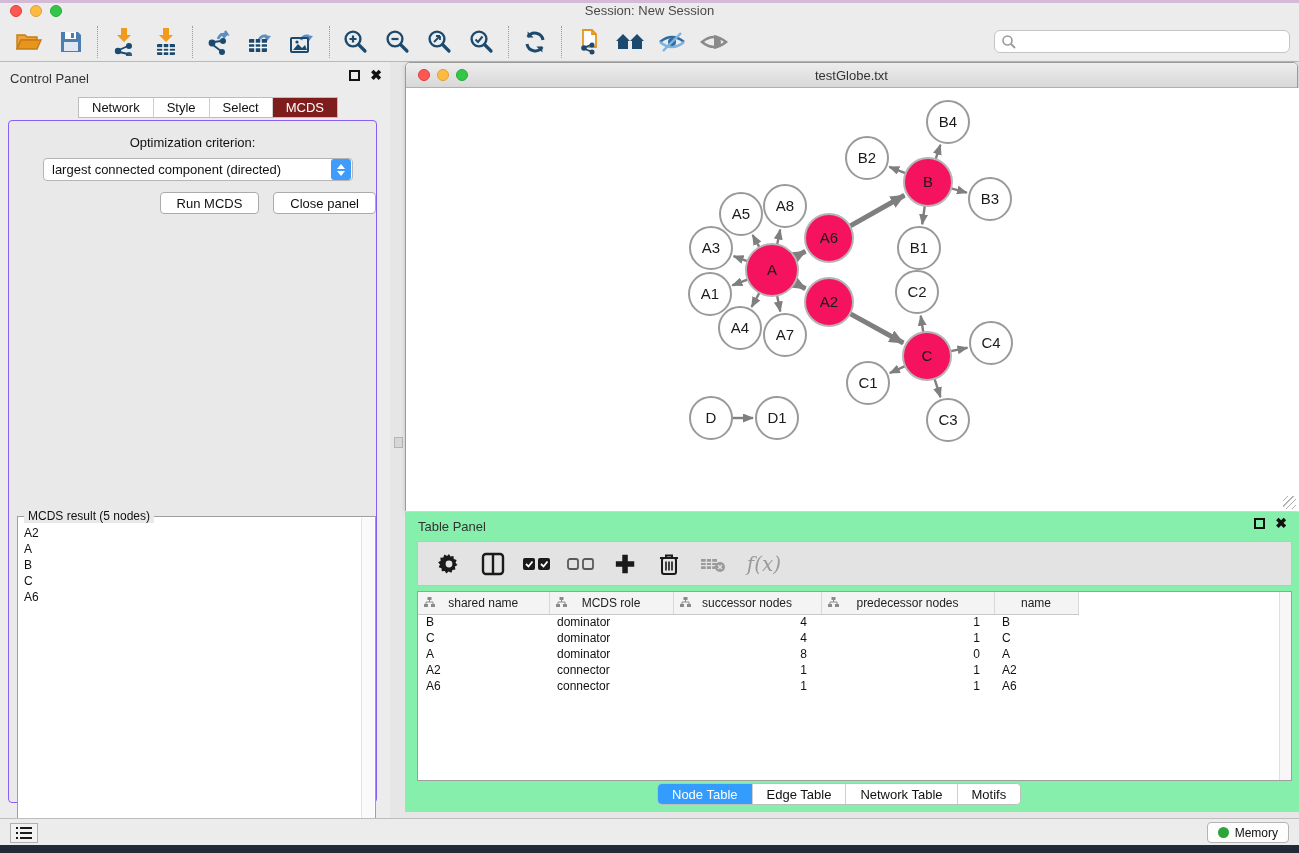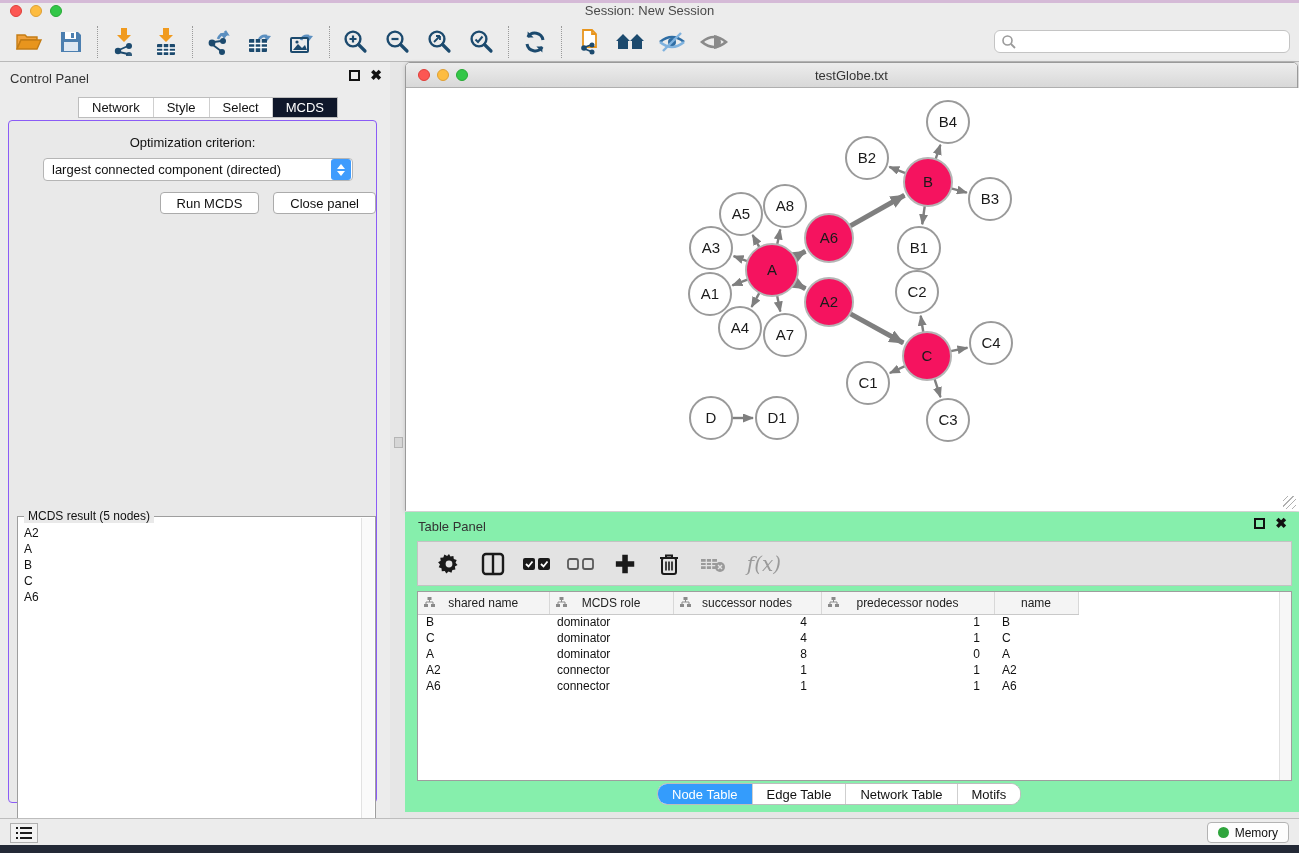--- a/index.html
+++ b/index.html
@@ -28,21 +28,21 @@
   
   .control-panel { position:absolute; left:0; top:62px; width:390px; height:756px; background:#ececec; }
   .cp-header { position:absolute; left:10px; top:9px; font-size:13px; color:#333; }
   .panel-icons { position:absolute; right:8px; top:8px; display:flex; gap:10px; align-items:center; }
   .float-ico { width:11px; height:11px; border:2px solid #111; display:inline-block; }
   .close-ico { font-size:14px; font-weight:bold; color:#111; line-height:11px; }
 
   .cp-tabs { position:absolute; left:78px; top:35px; display:flex; border:1px solid #bdbdbd; border-radius:0; overflow:hidden; background:#fff; height:21px; }
   .cp-tab { padding:2px 13px; font-size:13px; color:#111; background:#fff; border-right:1px solid #cfcfcf; display:flex; align-items:center; }
   .cp-tab:last-child { border-right:none; }
-  .cp-tab.active { background:#0f172a; color:#fff; }
+  .cp-tab.active { background:#7f1d1d; color:#fff; }
 
   .cp-body { position:absolute; left:8px; top:58px; width:369px; height:683px; background:#e9e9e9; border:1px solid #8b5cf6; border-radius:4px; }
   .opt-label { position:absolute; left:0; top:14px; width:100%; text-align:center; font-size:13px; color:#111; }
   .criterion-select { position:absolute; left:34px; top:37px; width:310px; height:23px; background:#fff;
                       border:1px solid #b5b5b5; border-radius:4px; display:flex; align-items:center; }
   .criterion-select .val { flex:1; padding-left:8px; font-size:13px; color:#111; white-space:nowrap; overflow:hidden; }
   .stepper { width:20px; height:21px; background:#3f9cfd; border-radius:3px; margin-right:1px;
              display:flex; flex-direction:column; align-items:center; justify-content:center; gap:2px; }
   .stepper .tri-up   { width:0; height:0; border-left:4px solid transparent; border-right:4px solid transparent; border-bottom:5px solid #fff; }
   .stepper .tri-down { width:0; height:0; border-left:4px solid transparent; border-right:4px solid transparent; border-top:5px solid #fff; }
@@ -81,21 +81,21 @@
 
   .data-table { position:absolute; left:12px; top:79px; width:875px; height:190px; background:#fff; border:1px solid #9e9e9e; overflow:hidden; }
   table { border-collapse:collapse; width:660px; table-layout:fixed; }
   thead th { background:#f4f4f4; border-right:1px solid #d8d8d8; border-bottom:1px solid #c9c9c9; height:22px;
              font-weight:normal; font-size:12px; color:#222; position:relative; text-align:center; }
   thead th .tree-ico { position:absolute; left:6px; top:5px; }
   tbody td { font-size:12px; color:#111; height:16px; padding:0 4px 0 8px; white-space:nowrap; }
   td.num { text-align:right; padding-right:14px; }
   .table-scroll { position:absolute; top:0; right:0; bottom:0; width:12px; background:#f7f7f7; border-left:1px solid #e0e0e0; }
 
-  .tp-tabs { position:absolute; left:252px; top:271px; display:flex; border:1px solid #bdbdbd; border-radius:10px; overflow:hidden; background:#fff; height:22px; }
+  .tp-tabs { position:absolute; left:252px; top:271px; display:flex; border:1px solid #bdbdbd; border-radius:5px; overflow:hidden; background:#fff; height:22px; }
   .tp-tab { padding:2px 14px; font-size:13px; color:#111; background:#fff; border-right:1px solid #cfcfcf; display:flex; align-items:center; }
   .tp-tab:last-child { border-right:none; }
   .tp-tab.active { background:#349cfc; color:#fff; }
 
   
   .statusbar { position:absolute; left:0; top:818px; width:1299px; height:27px; background:#ececec; border-top:1px solid #bdbdbd; }
   .list-btn { position:absolute; left:10px; top:4px; width:28px; height:20px; background:#f2f2f2; border:1px solid #b0b0b0;
               display:flex; align-items:center; justify-content:center; }
   .memory-btn { position:absolute; right:10px; top:3px; height:21px; background:#fdfdfd; border:1px solid #b3b3b3; border-radius:4px;
                 display:flex; align-items:center; gap:6px; padding:0 10px; font-size:12px; color:#111; }

